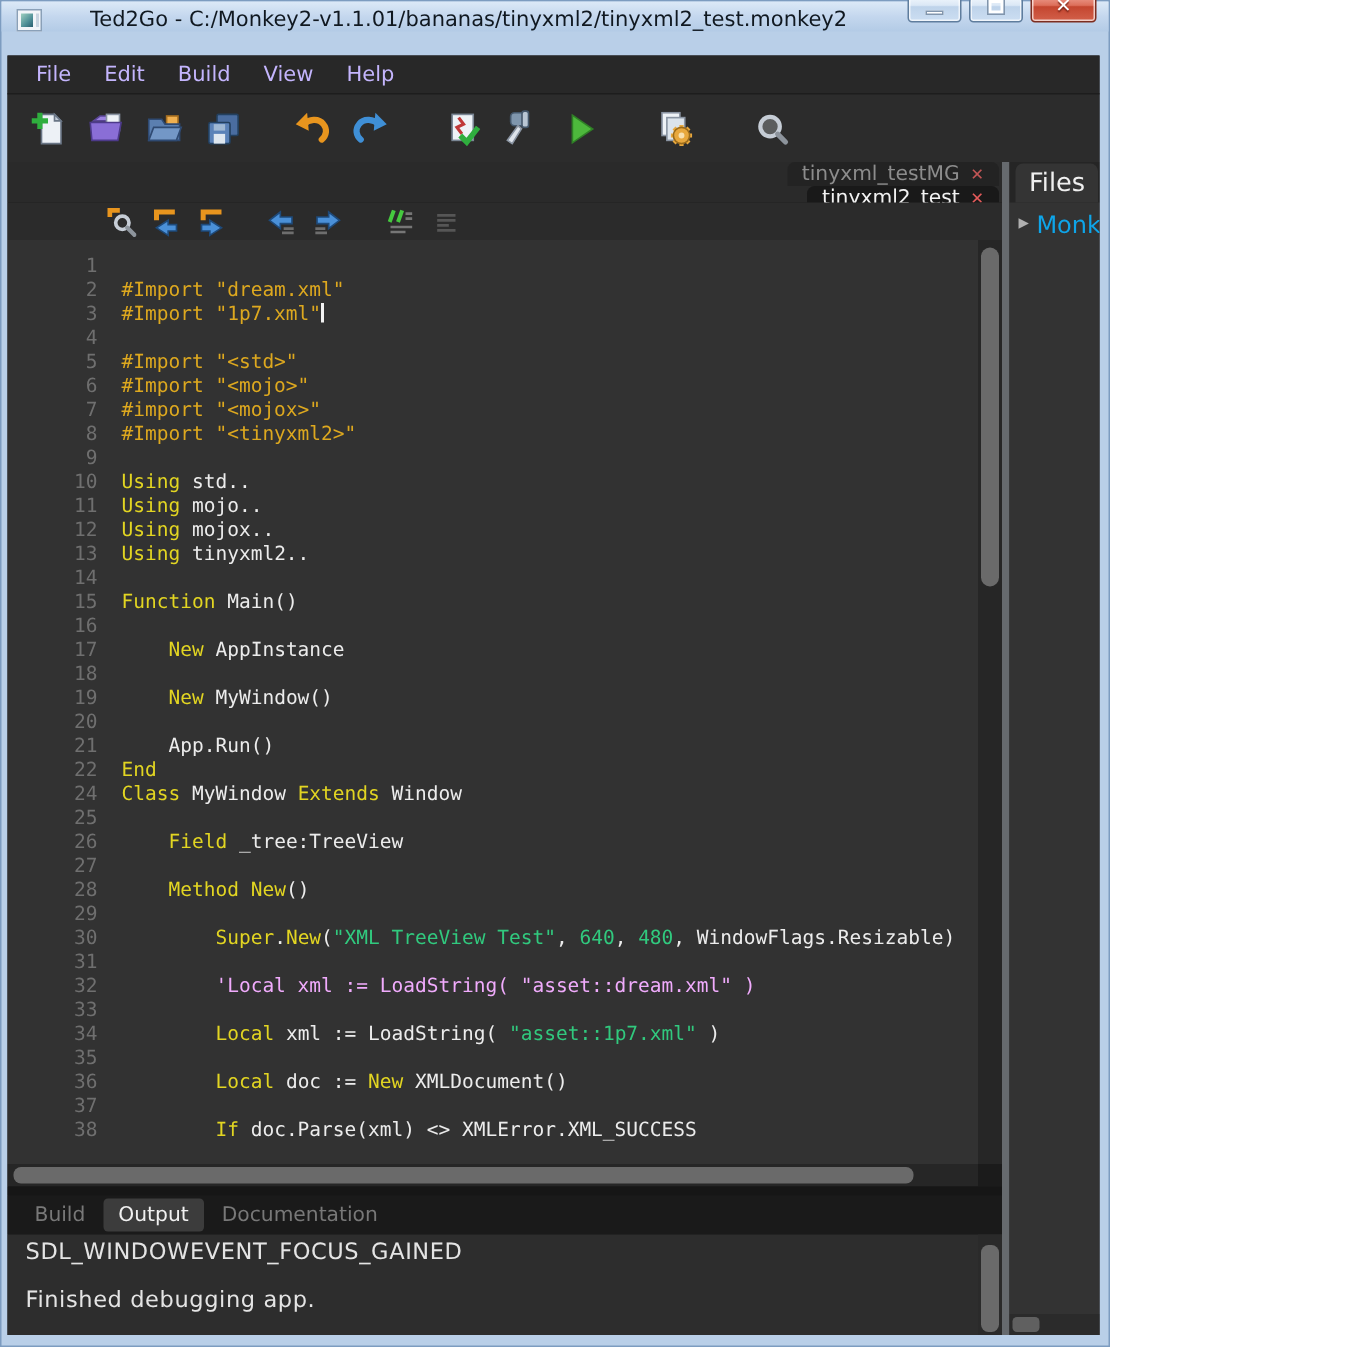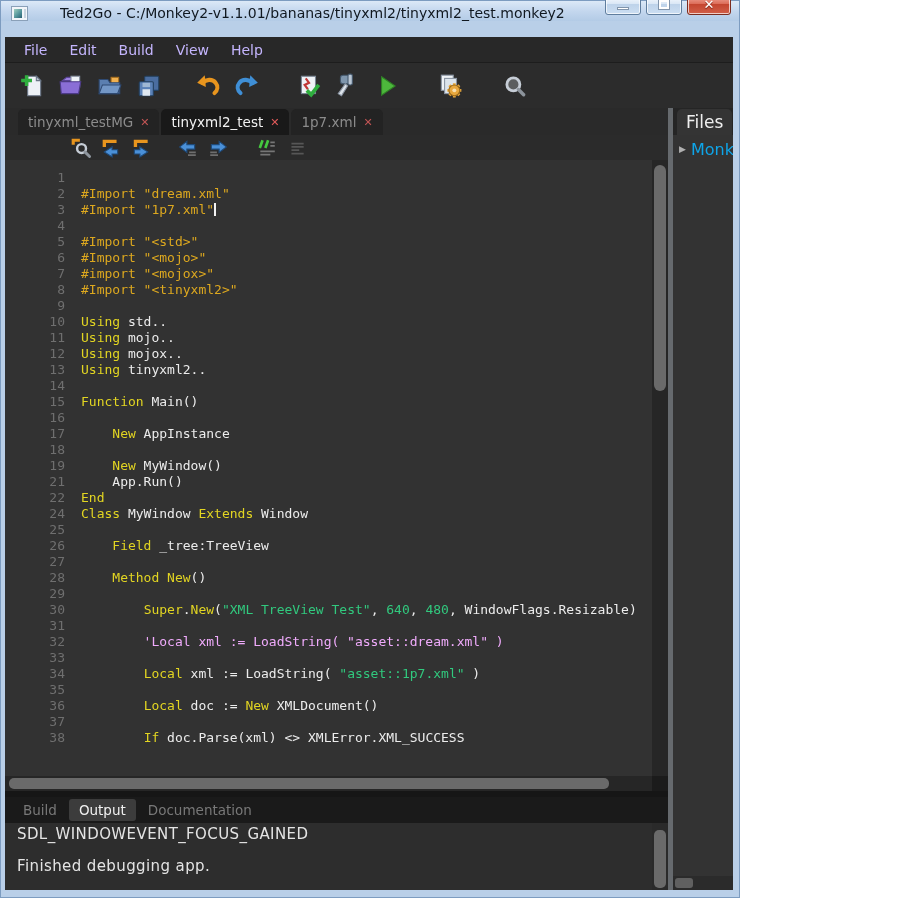--- a/index.html
+++ b/index.html
@@ -45,21 +45,21 @@
   .tbtn:nth-child(10){ margin-left:24px; }
   .tbtn:nth-child(11){ margin-left:26px; }
 
   .main { position:absolute; left:0; top:71px; right:0; bottom:0; }
   .leftcol { position:absolute; left:0; top:0; width:663px; bottom:0; }
   .splitter { position:absolute; left:663px; top:0; width:5px; bottom:0; background:#666a6e; }
   .rightpanel { position:absolute; left:668px; top:0; right:0; bottom:0; background:#333333; overflow:hidden; }
 
   
   .tabbar { position:absolute; left:0; top:0; right:0; height:27px; background:#2a2a2a;
-            display:flex; align-items:flex-end; padding-left:13px; }
+            display:flex; align-items:flex-end; padding-left:13px;flex-direction:column; }
   .tab { height:26px; display:flex; align-items:center; padding:0 10px; margin-right:2px;
          border-radius:5px 5px 0 0; background:#232323; font-size:13.5px; color:#8c8c8c; white-space:nowrap; }
   .tab.active { background:#191919; color:#f2f2f2; }
   .tab .close { margin-left:7px; font-size:11px; font-weight:bold; color:#c25555; }
   .tab.active .close { color:#e25a5a; }
 
   .edtoolbar { position:absolute; left:0; top:27px; right:0; height:25px; background:#2b2b2b;
                display:flex; align-items:center; padding-left:66px; }
   .ebtn { width:20px; height:20px; margin-right:10px; display:flex; align-items:center; justify-content:center; }
   .ebtn:nth-child(4){ margin-left:17px; }
@@ -293,20 +293,21 @@
               <div class="cline"><span class="lnum">10</span><span class="ltext"><span class="tk-kw">Using</span><span class="tk-id"> std..</span></span></div>
               <div class="cline"><span class="lnum">11</span><span class="ltext"><span class="tk-kw">Using</span><span class="tk-id"> mojo..</span></span></div>
               <div class="cline"><span class="lnum">12</span><span class="ltext"><span class="tk-kw">Using</span><span class="tk-id"> mojox..</span></span></div>
               <div class="cline"><span class="lnum">13</span><span class="ltext"><span class="tk-kw">Using</span><span class="tk-id"> tinyxml2..</span></span></div>
               <div class="cline"><span class="lnum">14</span><span class="ltext"></span></div>
               <div class="cline"><span class="lnum">15</span><span class="ltext"><span class="tk-kw">Function</span><span class="tk-id"> Main()</span></span></div>
               <div class="cline"><span class="lnum">16</span><span class="ltext"></span></div>
               <div class="cline"><span class="lnum">17</span><span class="ltext"><span class="tk-id">    </span><span class="tk-kw">New</span><span class="tk-id"> AppInstance</span></span></div>
               <div class="cline"><span class="lnum">18</span><span class="ltext"></span></div>
               <div class="cline"><span class="lnum">19</span><span class="ltext"><span class="tk-id">    </span><span class="tk-kw">New</span><span class="tk-id"> MyWindow()</span></span></div>
+              <div class="cline"><span class="lnum">20</span><span class="ltext"></span></div>
               <div class="cline"><span class="lnum">21</span><span class="ltext"><span class="tk-id">    App.Run()</span></span></div>
               <div class="cline"><span class="lnum">22</span><span class="ltext"><span class="tk-kw">End</span></span></div>
               <div class="cline"><span class="lnum">24</span><span class="ltext"><span class="tk-kw">Class</span><span class="tk-id"> MyWindow </span><span class="tk-kw">Extends</span><span class="tk-id"> Window</span></span></div>
               <div class="cline"><span class="lnum">25</span><span class="ltext"></span></div>
               <div class="cline"><span class="lnum">26</span><span class="ltext"><span class="tk-id">    </span><span class="tk-kw">Field</span><span class="tk-id"> _tree:TreeView</span></span></div>
               <div class="cline"><span class="lnum">27</span><span class="ltext"></span></div>
               <div class="cline"><span class="lnum">28</span><span class="ltext"><span class="tk-id">    </span><span class="tk-kw">Method</span><span class="tk-id"> </span><span class="tk-kw">New</span><span class="tk-id">()</span></span></div>
               <div class="cline"><span class="lnum">29</span><span class="ltext"></span></div>
               <div class="cline"><span class="lnum">30</span><span class="ltext"><span class="tk-id">        </span><span class="tk-kw">Super</span><span class="tk-id">.</span><span class="tk-kw">New</span><span class="tk-id">(</span><span class="tk-str">"XML TreeView Test"</span><span class="tk-id">, </span><span class="tk-num">640</span><span class="tk-id">, </span><span class="tk-num">480</span><span class="tk-id">, WindowFlags.Resizable)</span></span></div>
               <div class="cline"><span class="lnum">31</span><span class="ltext"></span></div>

